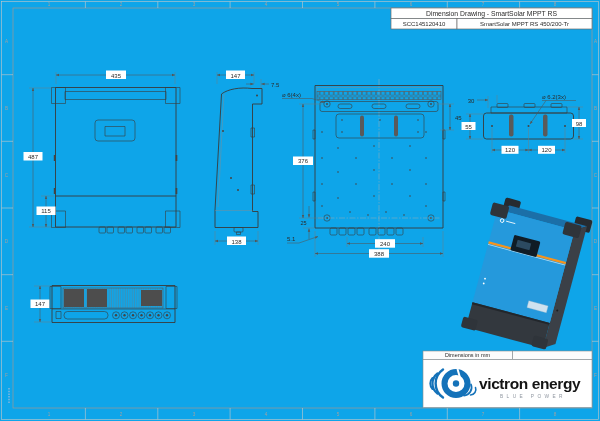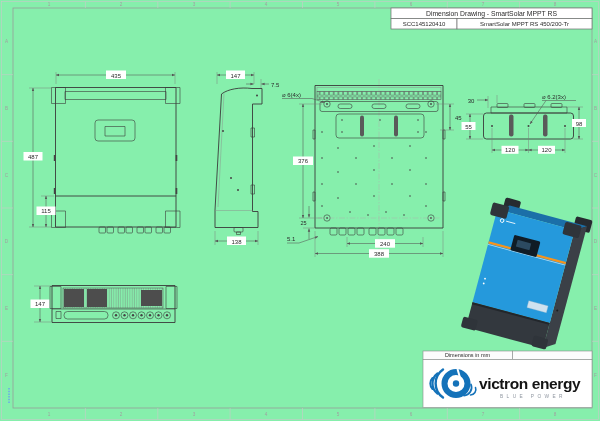--- a/index.html
+++ b/index.html
@@ -1,16 +1,16 @@
 <!DOCTYPE html>
 <html><head>
 <meta charset="utf-8">
 <style>
   html,body{margin:0;padding:0;background:#fff;}
-  #page{position:relative;width:600px;height:421px;background:#86efac;overflow:hidden;}
+  #page{position:relative;width:600px;height:421px;background:#0ea5e9;overflow:hidden;}
   text{font-family:"Liberation Sans",sans-serif;fill:#2b2b2b;}
   .t6{font-size:6px}.t55{font-size:5.5px}.t68{font-size:6.8px}
   .gridlbl{font-size:4.6px;fill:#a0a0a0}
   .brand{font-size:15.5px;font-weight:bold;letter-spacing:-0.4px;fill:#141414}
   .tagline{font-size:4.8px;letter-spacing:3.4px;fill:#9097a1}
   .ol{fill:none;stroke:#3a3a3a;stroke-width:0.9;stroke-linejoin:round}
   .ol2{fill:none;stroke:#3a3a3a;stroke-width:0.6;stroke-linejoin:round}
   .thin{fill:none;stroke:#8a8a8a;stroke-width:0.45}
   .ext{fill:none;stroke:#7a7a7a;stroke-width:0.45}
   .dim{fill:none;stroke:#555;stroke-width:0.55}

